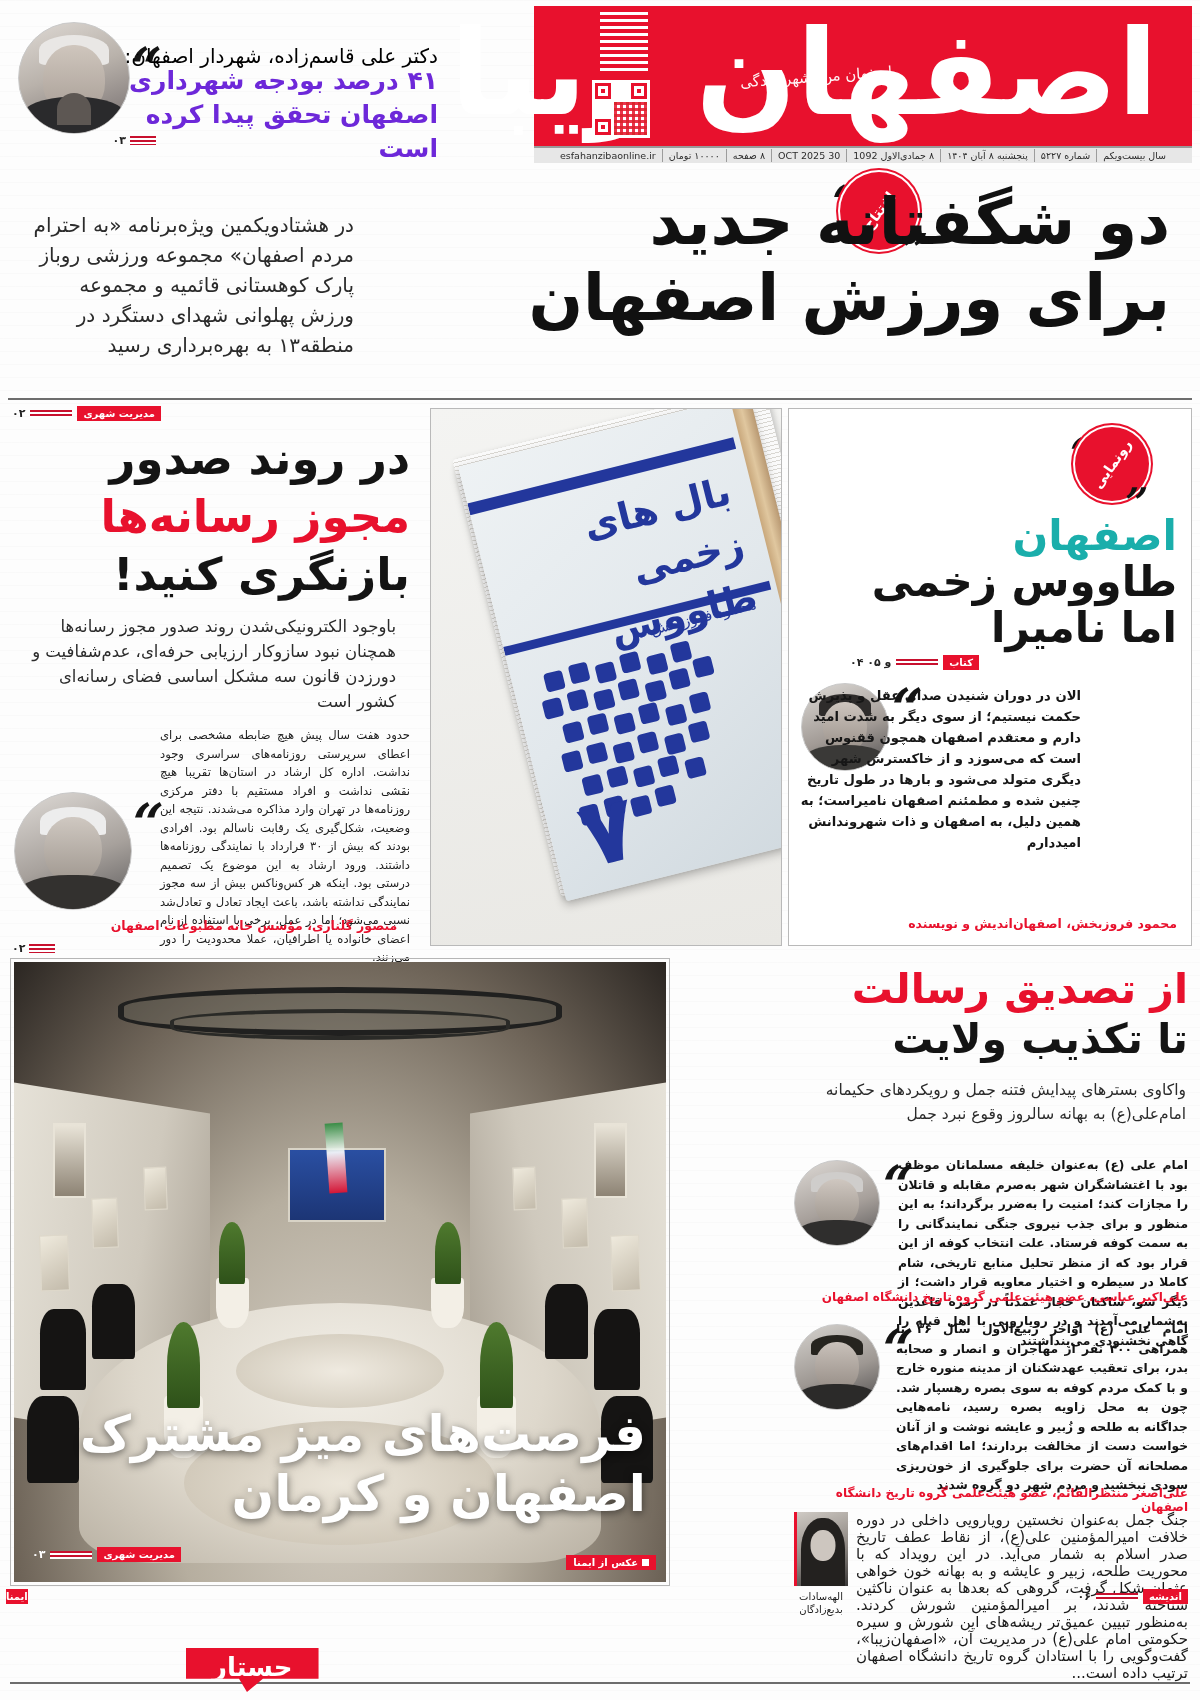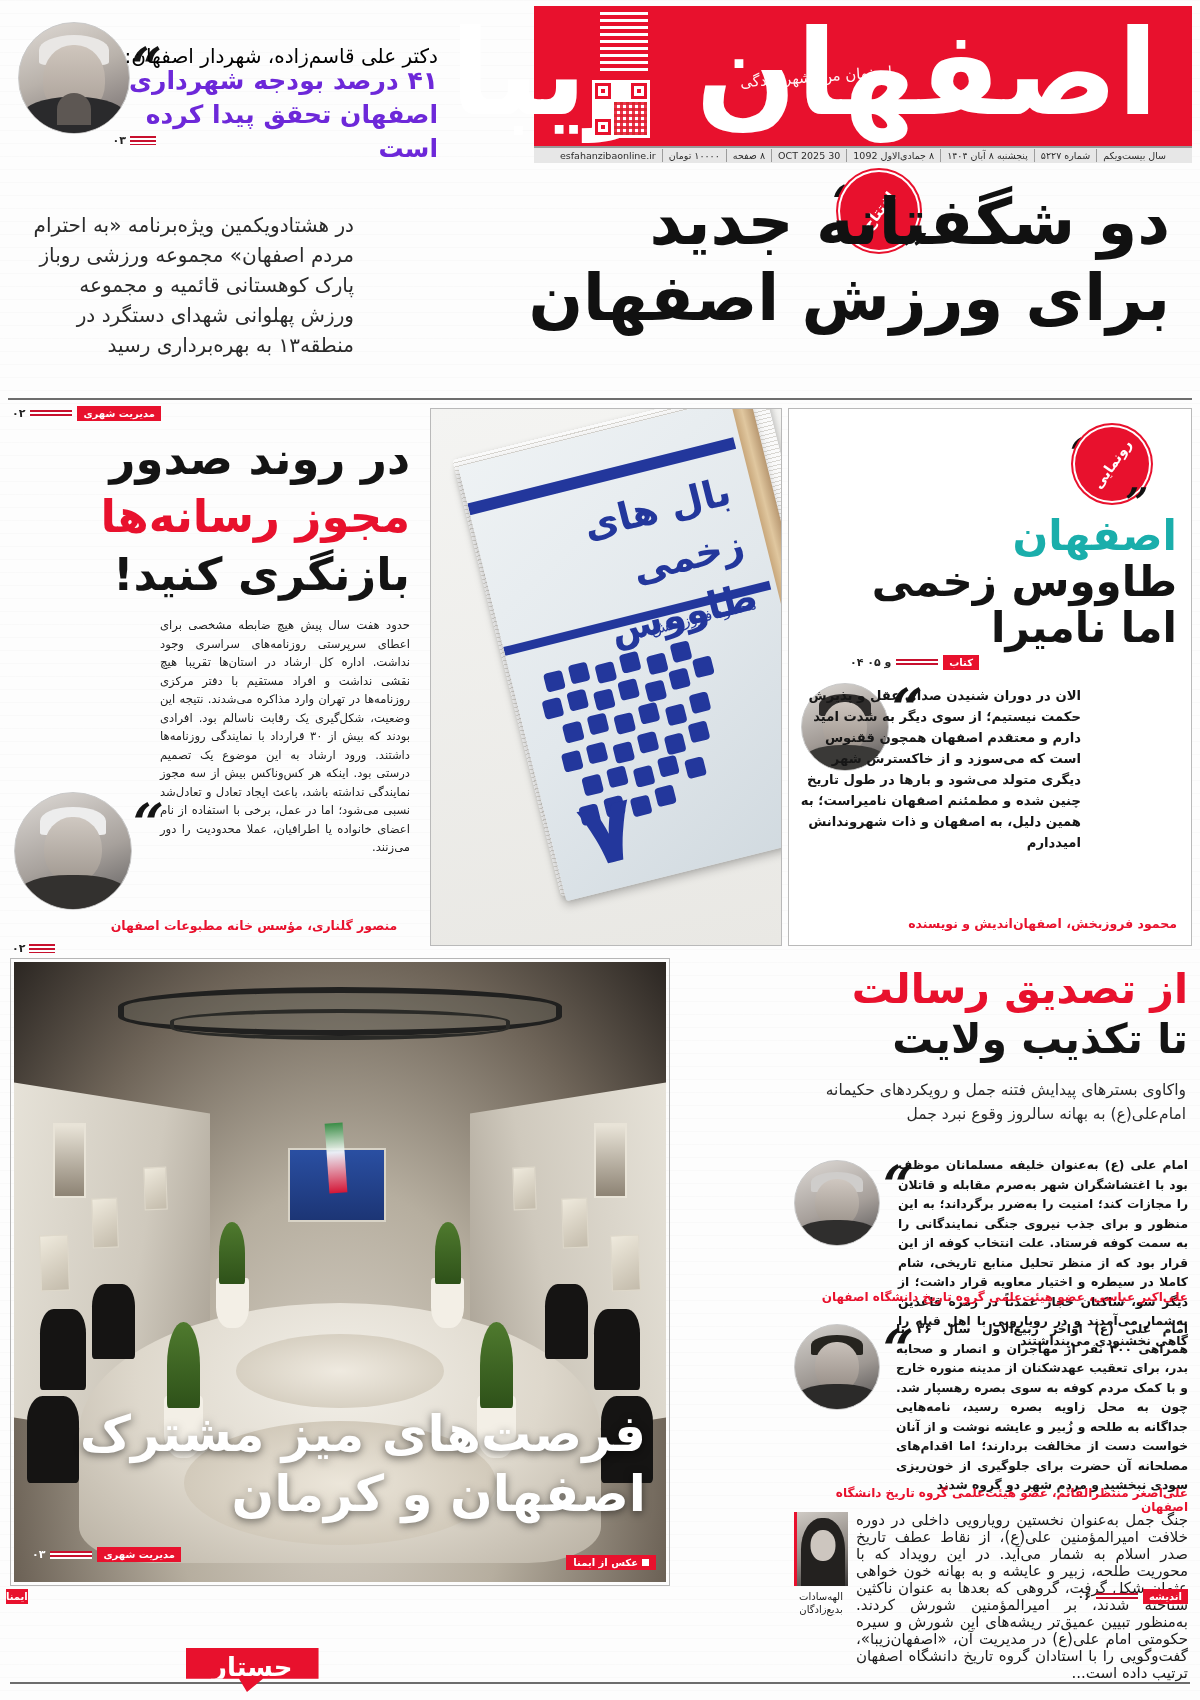--- a/index.html
+++ b/index.html
@@ -683,20 +683,21 @@
     <div class="sec-label cm-sectag">
       <span class="num">۰۲</span>
       <span class="dash"></span>
       <span class="chip">مدیریت شهری</span>
     </div>
     <div class="cm-head">
       <span>در روند صدور</span><br>
       <span class="red">مجوز رسانه‌ها</span><br>
       <span>بازنگری کنید!</span>
     </div>
+    <div class="cm-deck">باوجود الکترونیکی‌شدن روند صدور مجوز رسانه‌ها همچنان نبود سازوکار ارزیابی حرفه‌ای، عدم‌شفافیت و دورزدن قانون سه مشکل اساسی فضای رسانه‌ای کشور است</div>
     <div class="cm-body">حدود هفت سال پیش هیچ ضابطه مشخصی برای اعطای سرپرستی روزنامه‌های سراسری وجود نداشت. اداره کل ارشاد در استان‌ها تقریبا هیچ نقشی نداشت و افراد مستقیم با دفتر مرکزی روزنامه‌ها در تهران وارد مذاکره می‌شدند. نتیجه این وضعیت، شکل‌گیری یک رقابت ناسالم بود. افرادی بودند که بیش از ۳۰ قرارداد با نمایندگی روزنامه‌ها داشتند. ورود ارشاد به این موضوع یک تصمیم درستی بود. اینکه هر کس‌وناکس بیش از سه مجوز نمایندگی نداشته باشد، باعث ایجاد تعادل و تعادل‌شد نسبی می‌شود؛ اما در عمل، برخی با استفاده از نام اعضای خانواده یا اطرافیان، عملا محدودیت را دور می‌زنند.</div>
     <div class="cm-photo">
       <span class="hair"></span>
         <span class="face"></span>
         <span class="body"></span>
     </div>
     <div class="quote-mark cm-quotemark">“</div>
     <div class="cm-byline">منصور گلناری، مؤسس خانه مطبوعات اصفهان</div>
     <div class="pg-tag cm-pg">
       <span class="num">۰۲</span>

